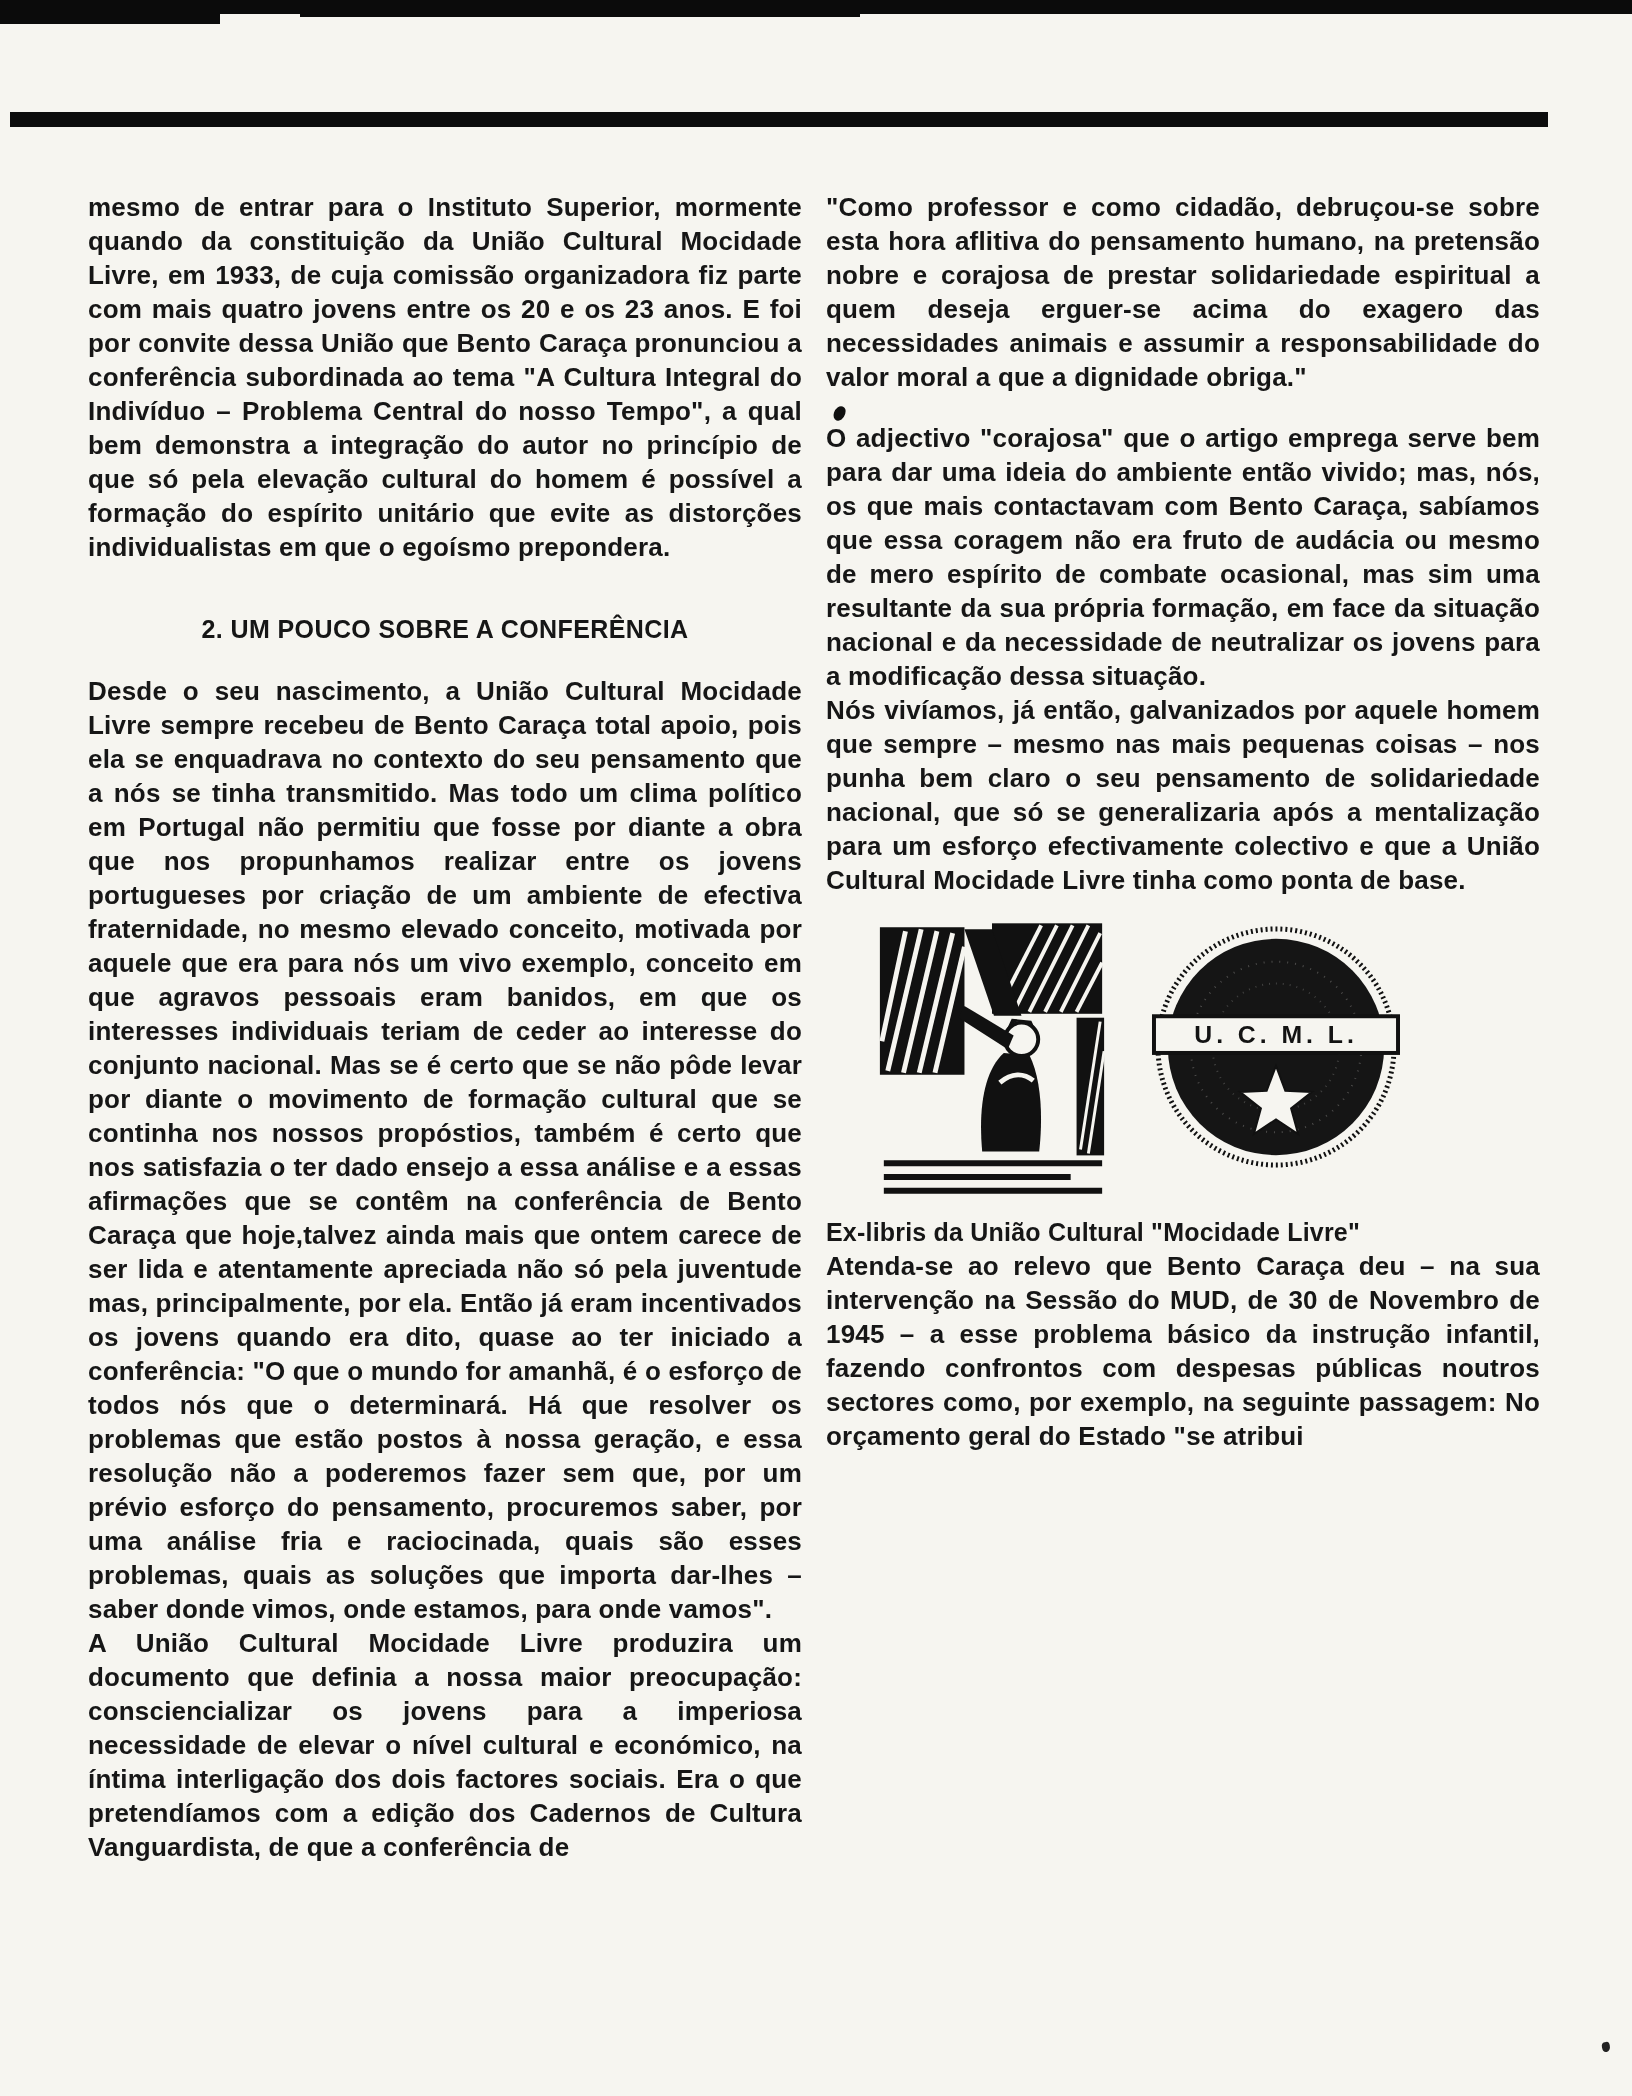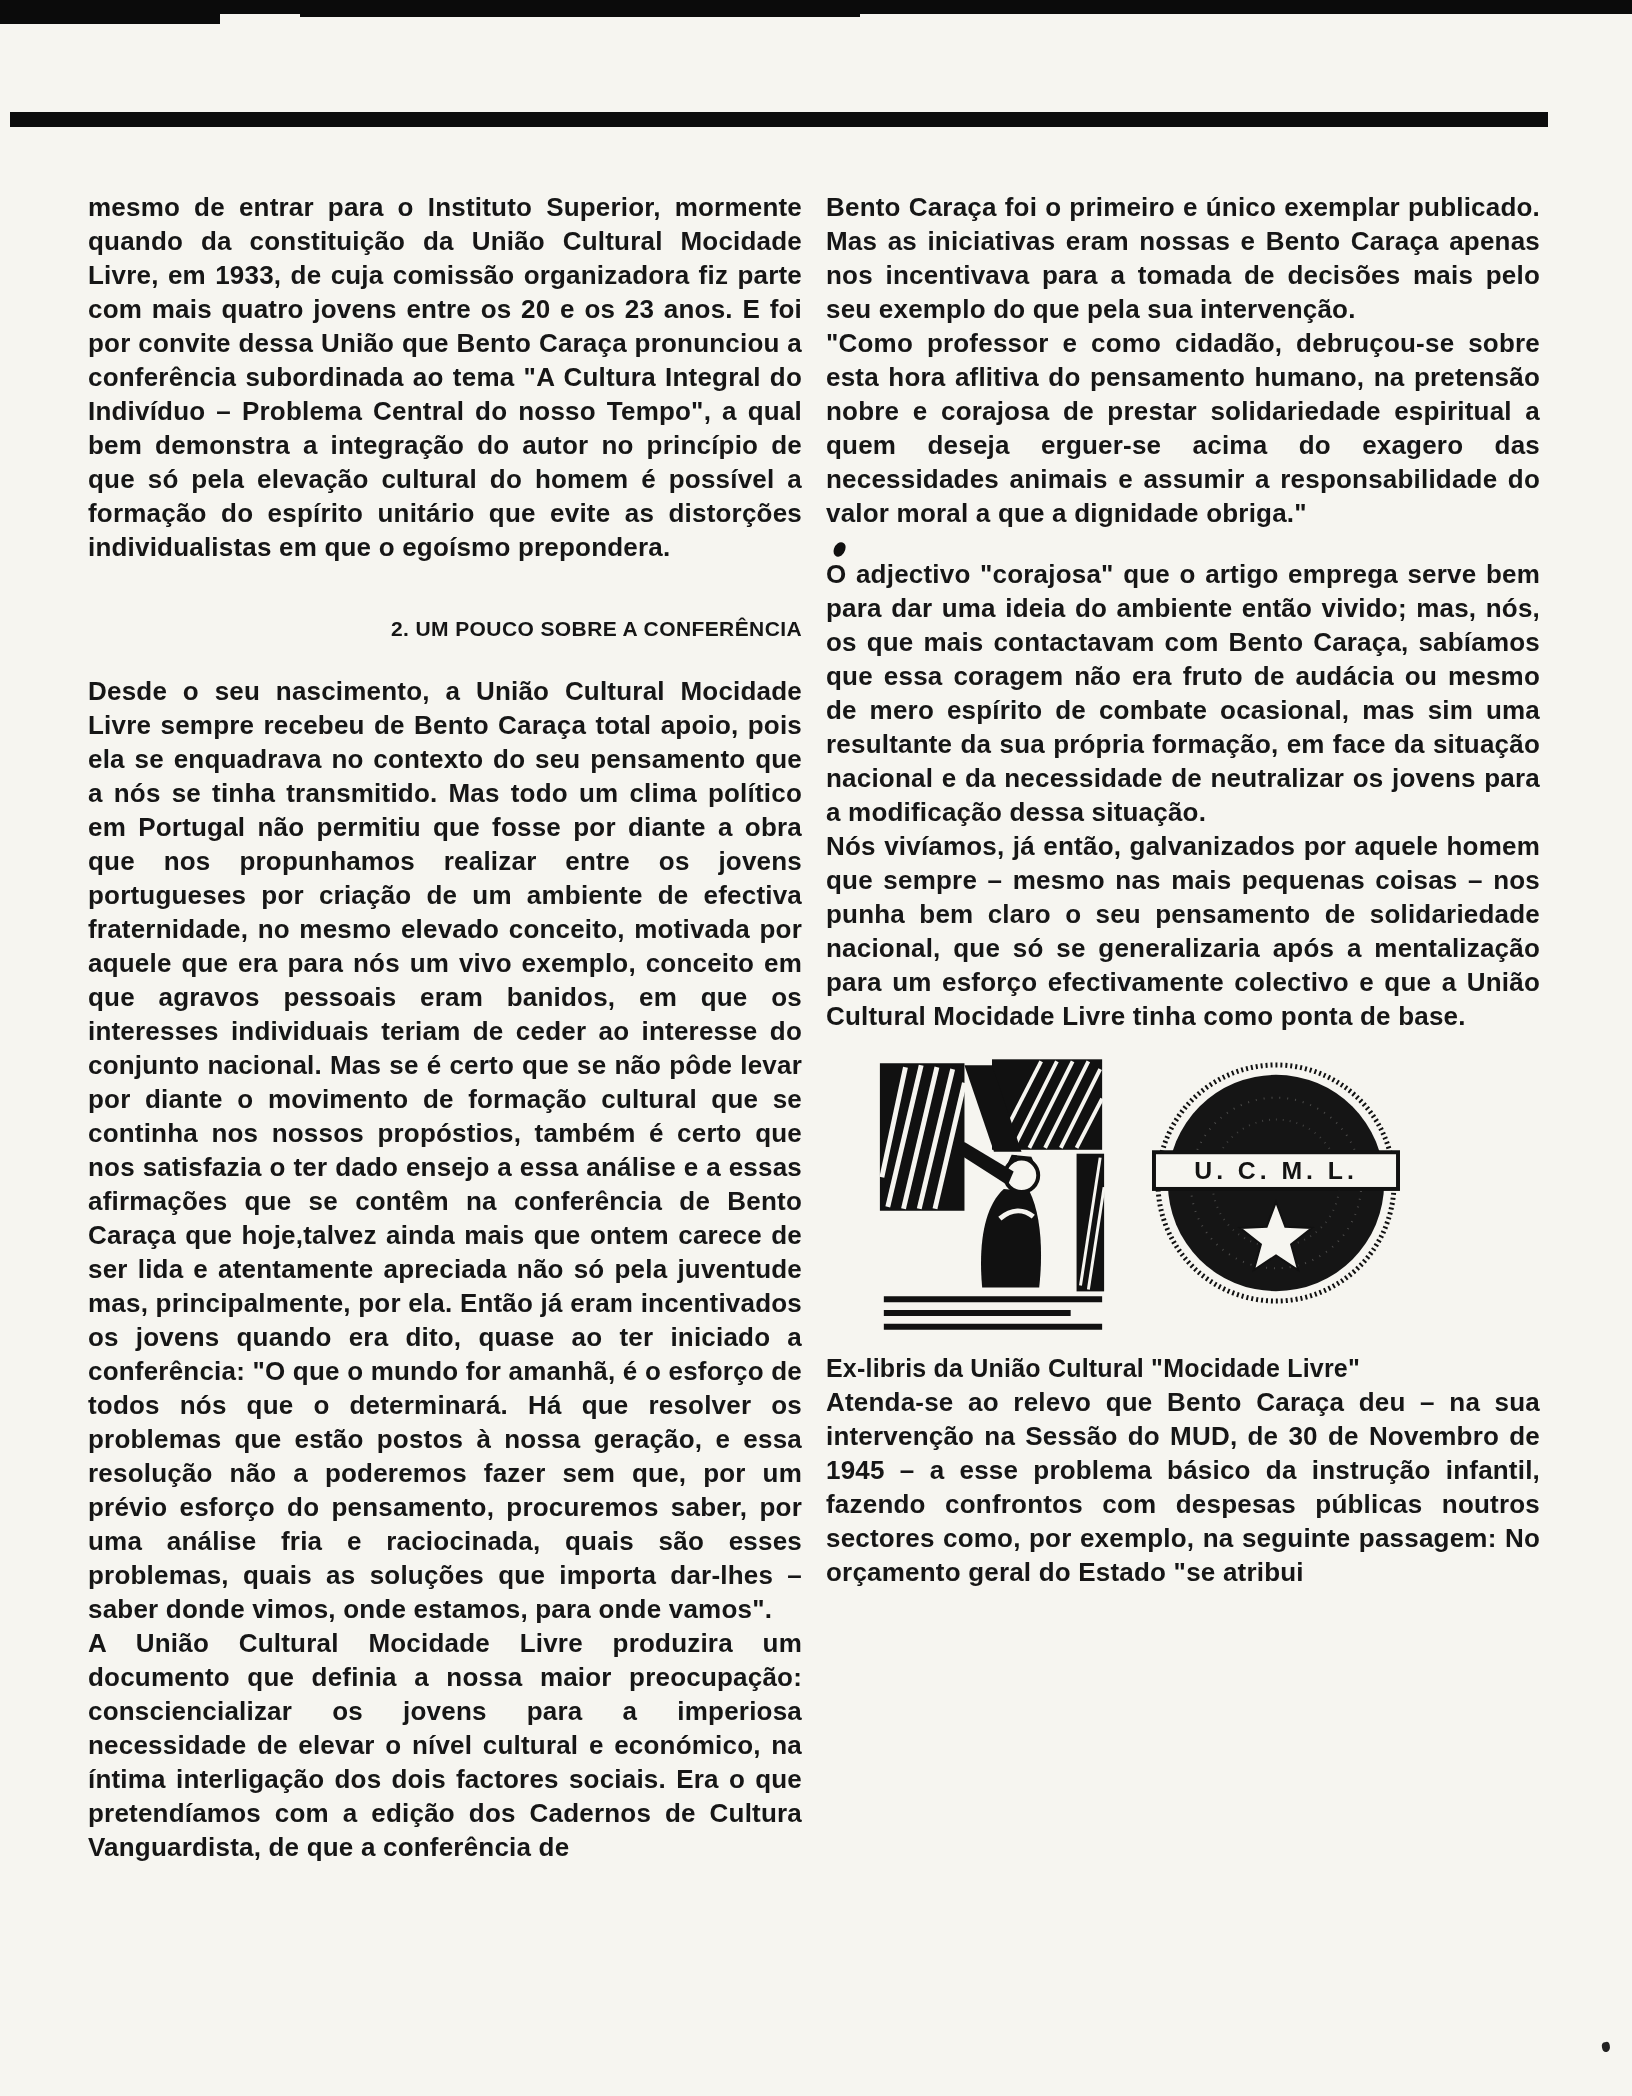--- a/index.html
+++ b/index.html
@@ -39,25 +39,25 @@
     font-size: 26px;
     line-height: 34px;
     font-weight: 600;
     letter-spacing: 0.2px;
     text-align: justify;
   }
   .col p { margin: 0; }
   .gap { margin-top: 34px; }
   .gap-sm { margin-top: 6px; }
   h2.section-heading {
-    font-size: 21px;
+    font-size: 25px;
     font-weight: 700;
     letter-spacing: 0.4px;
     margin: 48px 0 28px 0;
-    text-align: right;
+    text-align: center;
   }
   .ink-mark {
     width: 11px; height: 15px; background: #101010;
     border-radius: 60% 40% 55% 45%;
     transform: rotate(18deg);
     margin: 12px 0 0 8px;
   }
   .figure {
     margin: 26px 0 0 48px;
     display: flex; align-items: flex-start; gap: 42px;
@@ -89,21 +89,20 @@
   <div class="columns">
 
     <div class="col">
       <p>mesmo de entrar para o Instituto Superior, mormente quando da constituição da União Cultural Mocidade Livre, em 1933, de cuja comissão organizadora fiz parte com mais quatro jovens entre os 20 e os 23 anos. E foi por convite dessa União que Bento Caraça pronunciou a conferência subordinada ao tema "A Cultura Integral do Indivíduo – Problema Central do nosso Tempo", a qual bem demonstra a integração do autor no princípio de que só pela elevação cultural do homem é possível a formação do espírito unitário que evite as distorções individualistas em que o egoísmo prepondera.</p>
       <h2 class="section-heading">2. UM POUCO SOBRE A CONFERÊNCIA</h2>
       <p>Desde o seu nascimento, a União Cultural Mocidade Livre sempre recebeu de Bento Caraça total apoio, pois ela se enquadrava no contexto do seu pensamento que a nós se tinha transmitido. Mas todo um clima político em Portugal não permitiu que fosse por diante a obra que nos propunhamos realizar entre os jovens portugueses por criação de um ambiente de efectiva fraternidade, no mesmo elevado conceito, motivada por aquele que era para nós um vivo exemplo, conceito em que agravos pessoais eram banidos, em que os interesses individuais teriam de ceder ao interesse do conjunto nacional. Mas se é certo que se não pôde levar por diante o movimento de formação cultural que se continha nos nossos propóstios, também é certo que nos satisfazia o ter dado ensejo a essa análise e a essas afirmações que se contêm na conferência de Bento Caraça que hoje,talvez ainda mais que ontem carece de ser lida e atentamente apreciada não só pela juventude mas, principalmente, por ela. Então já eram incentivados os jovens quando era dito, quase ao ter iniciado a conferência: "O que o mundo for amanhã, é o esforço de todos nós que o determinará. Há que resolver os problemas que estão postos à nossa geração, e essa resolução não a poderemos fazer sem que, por um prévio esforço do pensamento, procuremos saber, por uma análise fria e raciocinada, quais são esses problemas, quais as soluções que importa dar-lhes – saber donde vimos, onde estamos, para onde vamos".</p>
       <p class="gap">A União Cultural Mocidade Livre produzira um documento que definia a nossa maior preocupação: consciencializar os jovens para a imperiosa necessidade de elevar o nível cultural e económico, na íntima interligação dos dois factores sociais. Era o que pretendíamos com a edição dos Cadernos de Cultura Vanguardista, de que a conferência de</p>
     </div>
 
     <div class="col">
-      <p>Bento Caraça foi o primeiro e único exemplar publicado. Mas as iniciativas eram nossas e Bento Caraça apenas nos incentivava para a tomada de decisões mais pelo seu exemplo do que pela sua intervenção.</p>
       <p class="gap">"Como professor e como cidadão, debruçou-se sobre esta hora aflitiva do pensamento humano, na pretensão nobre e corajosa de prestar solidariedade espiritual a quem deseja erguer-se acima do exagero das necessidades animais e assumir a responsabilidade do valor moral a que a dignidade obriga."</p>
       <div class="ink-mark"></div>
       <p class="gap-sm">O adjectivo "corajosa" que o artigo emprega serve bem para dar uma ideia do ambiente então vivido; mas, nós, os que mais contactavam com Bento Caraça, sabíamos que essa coragem não era fruto de audácia ou mesmo de mero espírito de combate ocasional, mas sim uma resultante da sua própria formação, em face da situação nacional e da necessidade de neutralizar os jovens para a modificação dessa situação.</p>
       <p class="gap">Nós vivíamos, já então, galvanizados por aquele homem que sempre – mesmo nas mais pequenas coisas – nos punha bem claro o seu pensamento de solidariedade nacional, que só se generalizaria após a mentalização para um esforço efectivamente colectivo e que a União Cultural Mocidade Livre tinha como ponta de base.</p>
 
       <div class="figure">
 
         <svg viewBox="0 0 240 278" width="236" height="274">
 
           <rect x="6" y="4" width="86" height="150" fill="#111"></rect>

